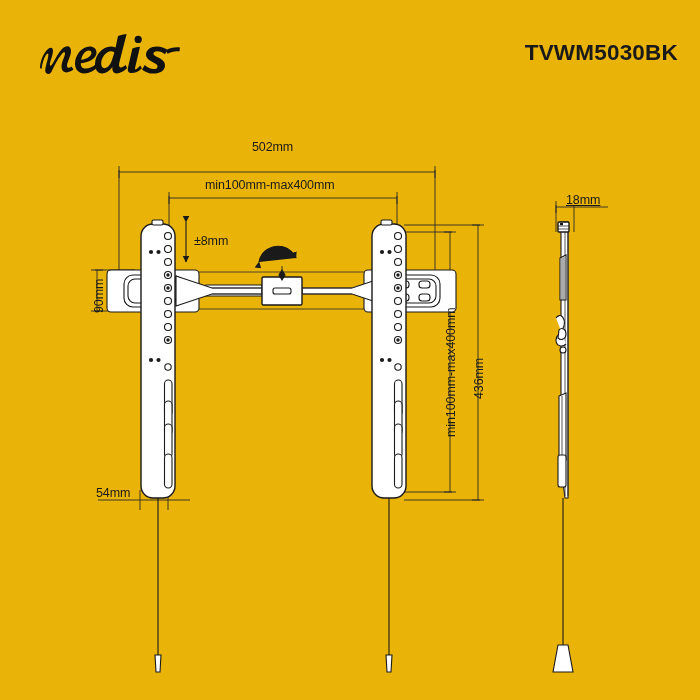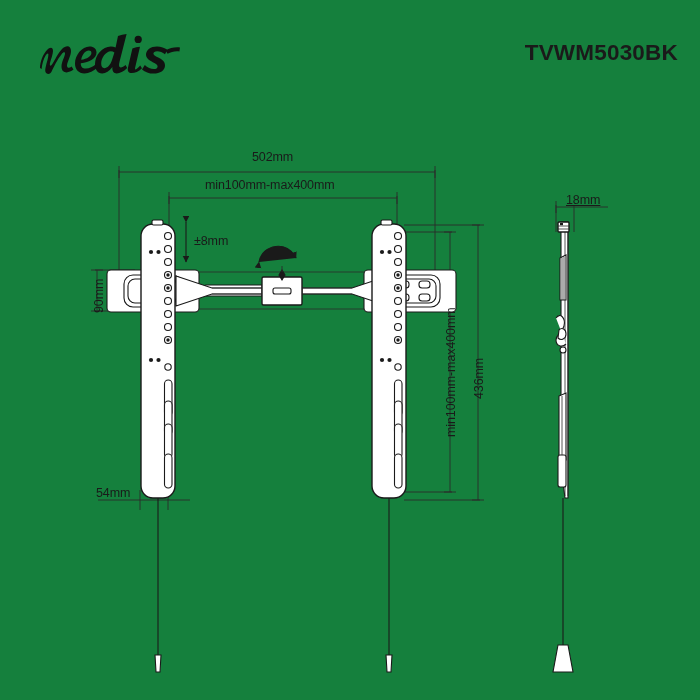--- a/index.html
+++ b/index.html
@@ -7,21 +7,21 @@
     padding: 0;
     background: #ffffff;
   }
   body {
     font-family: "Liberation Sans", sans-serif;
   }
   #page {
     position: relative;
     width: 700px;
     height: 700px;
-    background: #15803d;
+    background: #eab308;
     overflow: hidden;
   }
   #brand-logo {
     position: absolute;
     left: 34px;
     top: 28px;
     width: 190px;
     height: 54px;
   }
   #product-code {
@@ -300,21 +300,21 @@
 
       <rect class="part2" x="558" y="455" width="8" height="32" rx="2"></rect>
     </g>
 
     <g>
       <path class="ln" d="M563,498 L563,645"></path>
       <path class="part2" d="M553,672 L573,672 L568,645 L558,645 Z"></path>
     </g>
   </svg>
 
-  <div class="dimlabel" style="left:252px; top:150px;">502mm</div>
+  <div class="dimlabel" style="left:252px; top:140px;">502mm</div>
 
   <div class="dimlabel" style="left:205px; top:178px;">min100mm-max400mm</div>
 
   <div class="dimlabel" style="left:194px; top:234px;">±8mm</div>
 
   <div class="dimlabel vert" style="left:92px; top:313px;">90mm</div>
 
   <div class="dimlabel" style="left:96px; top:486px;text-align:center;">54mm</div>
 
   <div class="dimlabel vert" style="left:444px; top:437px;">min100mm-max400mm</div>

